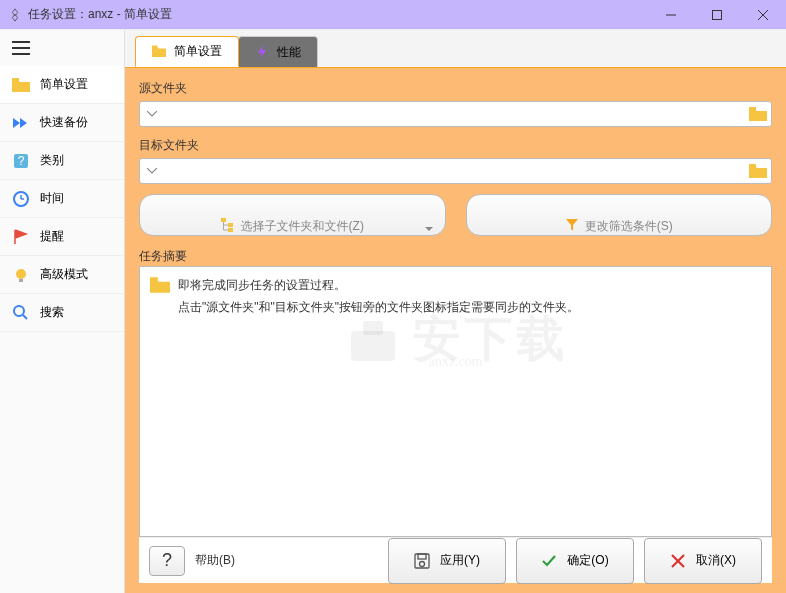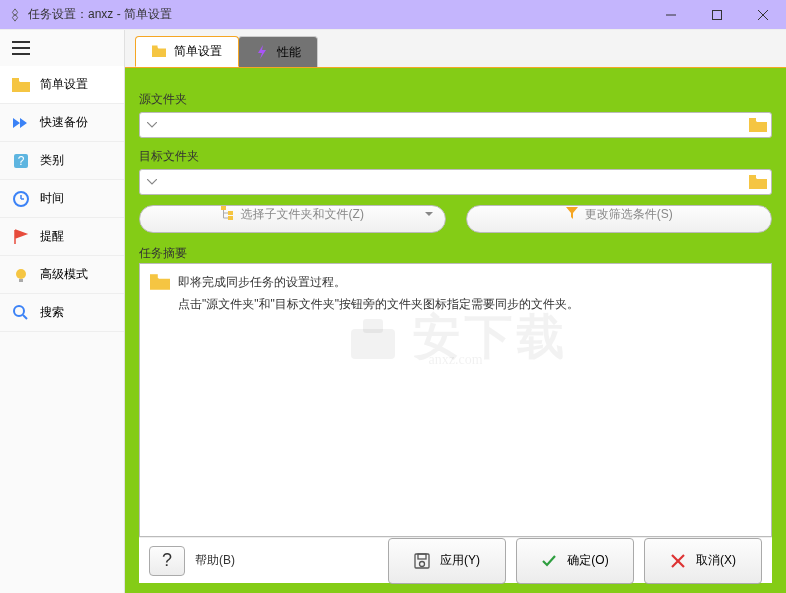--- a/index.html
+++ b/index.html
@@ -21,30 +21,30 @@
 .side-item.active { background: #fff; }
 .side-item .ic { width: 18px; height: 18px; display: flex; align-items: center; justify-content: center; }
 
 .main { flex: 1; display: flex; flex-direction: column; background: #f4f4f4; }
 
 .tabs { height: 37px; display: flex; align-items: flex-end; padding-left: 10px; padding-top: 6px; background: #f4f4f4; }
 .tab { height: 31px; padding: 0 16px; display: flex; align-items: center; gap: 8px; border: 1px solid #ccc; border-bottom: none; background: #737373; border-radius: 4px 4px 0 0; margin-right: -1px; }
 .tab.active { background: #fff; border-color: #f5a623; border-bottom: 1px solid #fff; position: relative; z-index: 2; }
 .tab .ic { width: 14px; height: 14px; }
 
-.content { flex: 1; background: #84cc16; padding: 23px 14px 10px 14px; display: flex; flex-direction: column; border-top: 1px solid #f5a623; margin: 0; }
+.content { flex: 1; background: #fdba74; padding: 12px 14px 10px 14px; display: flex; flex-direction: column; border-top: 1px solid #f5a623; margin: 0; }
 
 .label { color: #333; margin-bottom: 4px; }
 .folder-input { display: flex; align-items: center; height: 26px; border: 1px solid #bbb; border-radius: 3px; background: #fff; margin-bottom: 10px; }
 .folder-input .chev { width: 24px; display: flex; align-items: center; justify-content: center; }
 .folder-input .spacer { flex: 1; }
 .folder-input .folder-ic { width: 26px; display: flex; align-items: center; justify-content: center; }
 
 .mid-row { display: flex; gap: 20px; margin-bottom: 12px; }
-.mid-btn { flex: 1; height: 28px; border: 1px solid #bbb; border-radius: 14px; background: linear-gradient(#fdfdfd, #f0f0f0); display: flex; align-items: flex-start; justify-content: center; gap: 6px; color: #888; }
+.mid-btn { flex: 1; height: 42px; border: 1px solid #bbb; border-radius: 14px; background: linear-gradient(#fdfdfd, #f0f0f0); display: flex; align-items: flex-end; justify-content: center; gap: 6px; color: #888; }
 .mid-btn .chev-down { margin-left: auto; margin-right: 12px; }
 .mid-btn.left-btn { justify-content: center; position: relative; }
 .mid-btn.left-btn .label-text { }
 .mid-btn.left-btn .chev-down { position: absolute; right: 0; }
 
 .summary-label { color: #333; margin-bottom: 1px; }
 .summary-box { flex: 1; border: 1px solid #bbb; background: #fff; padding: 8px 10px; display: flex; gap: 8px; position: relative; overflow: hidden; }
 .summary-box .folder-ic-big { width: 20px; flex-shrink: 0; padding-top: 2px; }
 .summary-text { flex: 1; line-height: 1.8; color: #333; }
 

